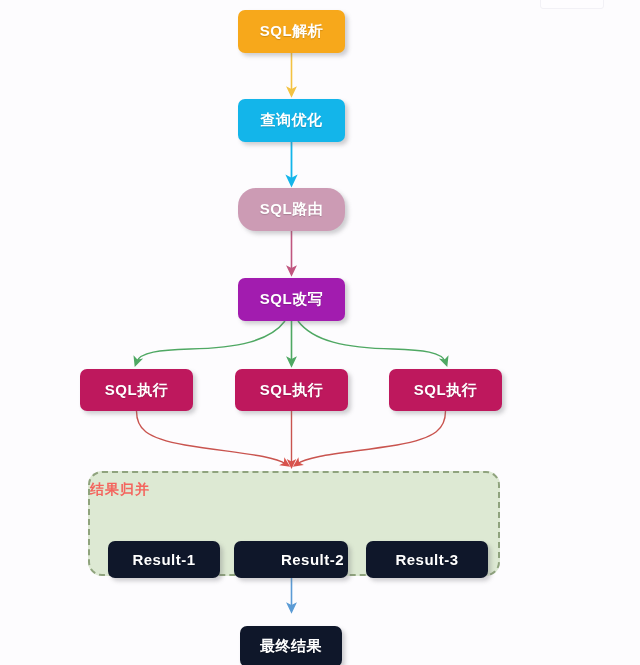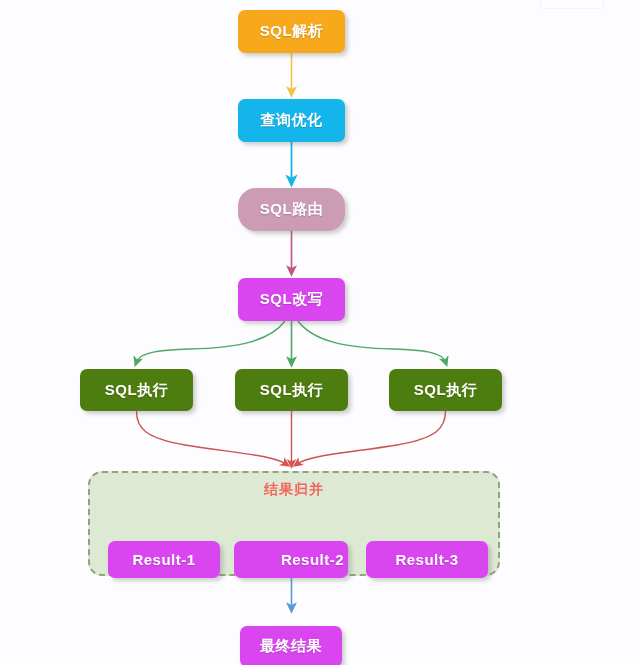--- a/index.html
+++ b/index.html
@@ -49,41 +49,40 @@
     font-weight: bold;
     letter-spacing: 0.5px;
     text-shadow: 0 1px 1px rgba(0,0,0,0.18);
     box-shadow: 3px 3px 4px rgba(110,110,115,0.33);
     box-sizing: border-box;
     white-space: nowrap;
   }
   .node-orange { background: #f7a81b; }
   .node-cyan   { background: #13b5ea; }
   .node-mauve  { background: #cc9bb4; }
-  .node-green  { background: #d946ef; }
-  .node-red    { background: #4d7c0f; }
-  .node-blue   { background: #d946ef; }
+  .node-green  { background: #a21caf; }
+  .node-red    { background: #be185d; }
+  .node-blue   { background: #0f172a; }
 
   .merge-group {
     position: absolute;
     left: 88px;
     top: 471px;
     width: 412px;
     height: 105px;
     border: 2px dashed #8fa37d;
     border-radius: 14px;
     background: #dde9d3;
     box-sizing: border-box;
   }
   .merge-title {
     position: absolute;
     left: 0;
     top: 8px;
     width: 100%;
-    text-align: center;
     color: #f4645d;
     font-size: 14px;
     font-weight: bold;
     letter-spacing: 1px;
   }
 </style>
 </head>
 <body>
 
 <div id="canvas">

